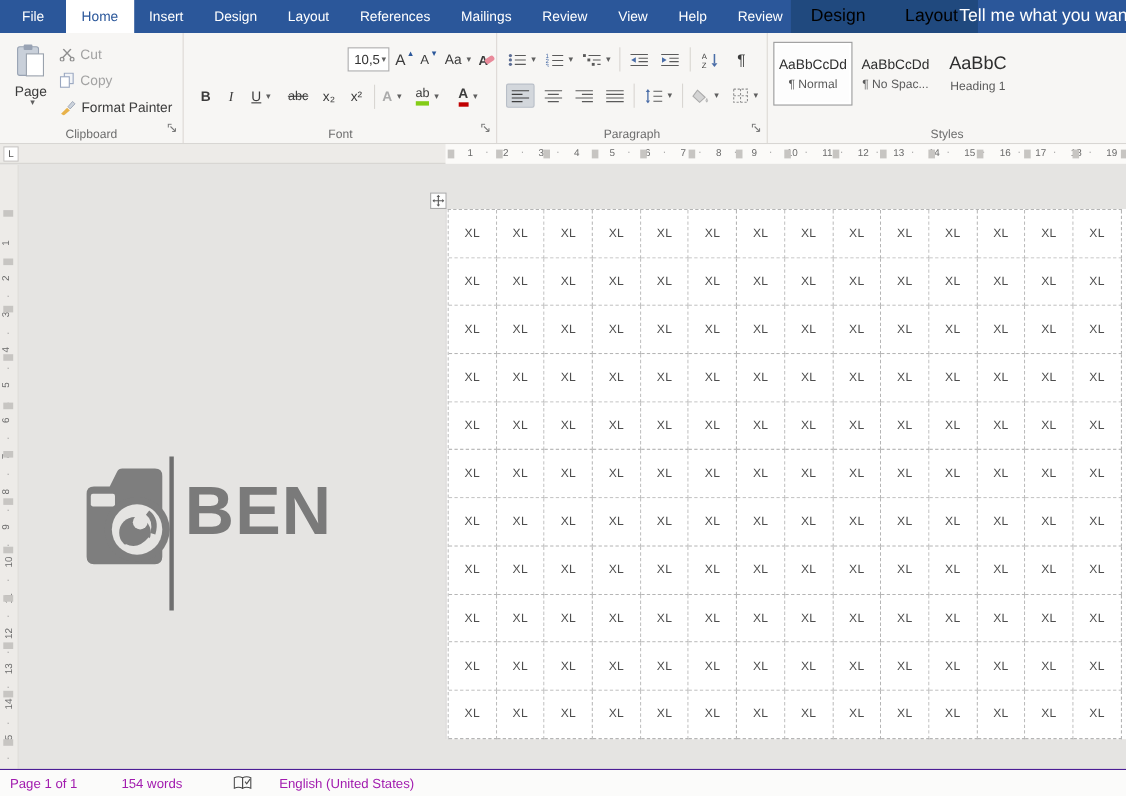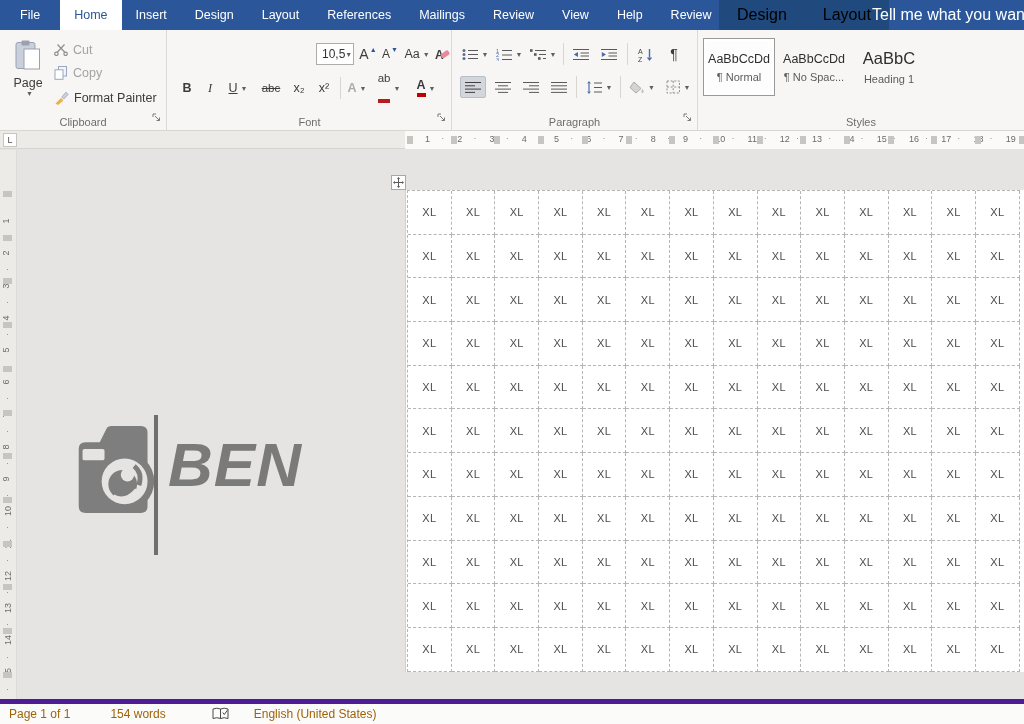--- a/index.html
+++ b/index.html
@@ -44,21 +44,21 @@
   #styles-list{position:absolute;left:5px;top:8px;display:flex;gap:3px;width:400px;}
   .style-card{width:72px;height:58px;display:flex;flex-direction:column;align-items:center;justify-content:center;gap:5px;border:1px solid transparent;cursor:pointer;flex:0 0 auto;}
   .style-card.selected{border:1px solid #999;background:#fdfdfd;box-shadow:inset 0 0 0 2px #fff;}
   .style-card .sample{font-size:12.5px;color:#2e2e2e;}
   .style-card.heading .sample{font-size:16.5px;color:#2e2e2e;}
   .style-card.italic .sample{font-style:italic;}
   .style-card .sname{font-size:11px;color:#5b5b5b;white-space:nowrap;}
 
   .ul-u{text-decoration:underline;}
   .strike{text-decoration:line-through;font-size:11.5px;}
-  .hl-ab{display:inline-block;border-bottom:4px solid #b91c1c;line-height:1;padding-bottom:14px;font-size:11.5px;}
+  .hl-ab{display:inline-block;border-bottom:4px solid #84cc16;line-height:1;padding-bottom:0;font-size:11.5px;}
   .fc-a{display:inline-block;border-bottom:4px solid #c00000;line-height:1;padding-bottom:1px;font-weight:bold;}
   .fx-a{color:#ababab;font-weight:bold;}
   .tiny-tri{font-size:7px;position:relative;top:-5px;color:#2b579a;margin-left:1px;}
 
   
   #ruler-h{position:absolute;top:131px;left:0;right:0;height:18px;background:#edebe8;border-bottom:1px solid #d6d4d1;}
   #ruler-h-page{position:absolute;left:405px;top:0;width:619px;height:18px;background:#fbfaf8;}
   .rnum{position:absolute;top:3px;font-size:9px;color:#6b6b6b;}
   .rdot{position:absolute;top:2px;font-size:9px;color:#8a8a8a;}
   .rblock{position:absolute;top:5px;width:6px;height:8px;background:#c7c5c2;}
@@ -71,26 +71,26 @@
   .vdot{position:absolute;left:6px;font-size:9px;color:#8a8a8a;}
   .vblock{position:absolute;left:3px;width:9px;height:6px;background:#c7c5c2;}
   #page{position:absolute;left:405px;top:40px;width:619px;height:482px;background:#fefefe;border-left:1px solid #d2d0cd;}
   #doc-table{position:absolute;left:1px;top:0;display:grid;grid-template-columns:repeat(14,43.7px);grid-auto-rows:43.7px;border-top:1px dashed #b5b5b5;border-left:1px dashed #b5b5b5;}
   .tcell{border-right:1px dashed #b5b5b5;border-bottom:1px dashed #b5b5b5;display:flex;align-items:center;justify-content:center;font-size:11px;color:#4d4d4d;letter-spacing:0.3px;background:#fff;cursor:text;}
   #move-handle{position:absolute;left:391px;top:25px;width:15px;height:15px;background:#fdfdfd;border:1px solid #a8a8a8;display:flex;align-items:center;justify-content:center;cursor:move;}
 
   
   #logo{position:absolute;left:73px;top:262px;width:305px;height:150px;}
   #logo-bar{position:absolute;left:81px;top:3px;width:4px;height:140px;background:#6f6f6f;}
-  #logo-text{position:absolute;left:95px;top:22px;font-style:italic;}
+  #logo-text{position:absolute;left:95px;top:22px;}
   #logo-title{font-size:62px;font-weight:bold;color:#7a7a7a;line-height:1;letter-spacing:1px;}
   #logo-sub{font-size:15px;color:#8a8a8a;letter-spacing:9.5px;margin-top:8px;}
 
   
-  #statusbar{position:absolute;bottom:0;left:0;right:0;height:25px;background:#fbfbfa;border-top:5px solid #4c1d95;display:flex;align-items:center;font-size:12px;color:#a16207;}
+  #statusbar{position:absolute;bottom:0;left:0;right:0;height:25px;background:#fbfbfa;border-top:1px solid #4c1d95;display:flex;align-items:center;font-size:12px;color:#a21caf;}
   .sitem{display:flex;align-items:center;height:100%;padding:0 6px;cursor:pointer;white-space:nowrap;}
   #status-page{margin-left:3px;}
   #status-words{margin-left:28px;}
   #status-proof{margin-left:34px;}
   #status-lang{margin-left:12px;}
 </style>
 </head>
 <body>
 
 <div id="app">

